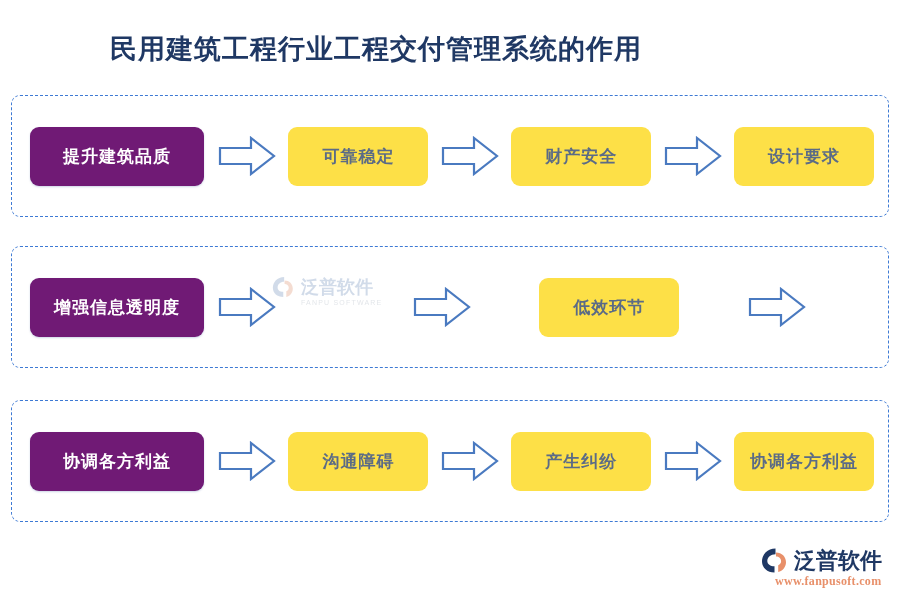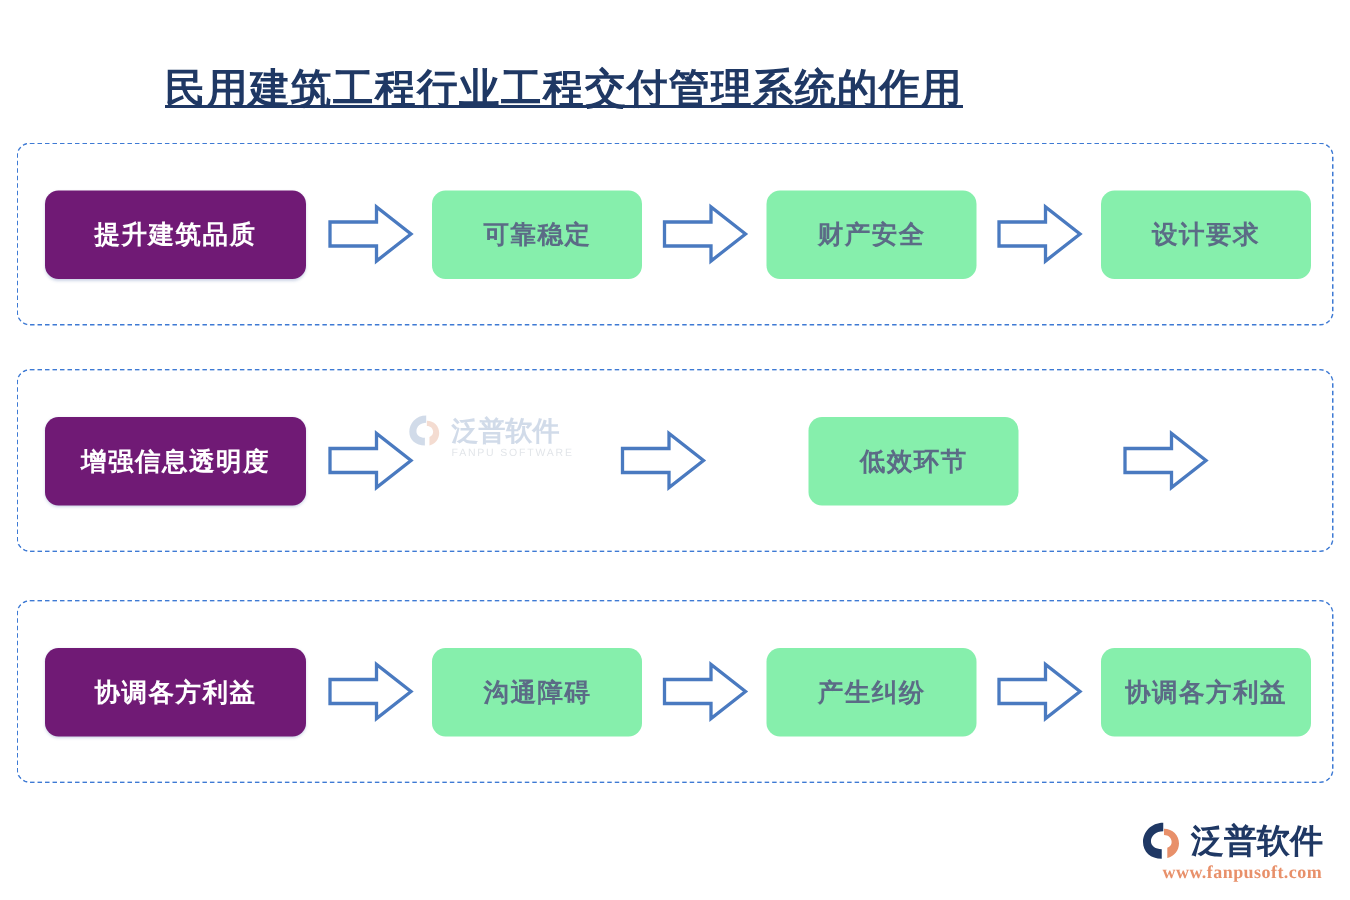--- a/index.html
+++ b/index.html
@@ -19,31 +19,30 @@
     position: relative;
     width: 900px;
     height: 600px;
     box-sizing: border-box;
   }
 
   
   .title {
     position: absolute;
     left: 0;
-    top: 42px;
+    top: 32px;
     width: 752px;
     text-align: center;
     font-size: 27px;
     font-weight: bold;
     color: #1f3864;
     letter-spacing: 1px;
     line-height: 34px;
     white-space: nowrap;
     font-family: "Liberation Serif", "DejaVu Serif", serif;
-    text-decoration: underline;
   }
 
   
   .row-band {
     position: absolute;
     left: 11px;
     width: 878px;
     height: 122px;
     box-sizing: border-box;
     border: 1.6px dashed #3e7ad4;
@@ -82,21 +81,21 @@
   }
   .node.primary {
     width: 174px;
     background: #701a75;
     color: #ffffff;
     font-weight: bold;
     box-shadow: 0 1px 2px rgba(60,90,160,0.25);
   }
   .node.secondary {
     width: 140px;
-    background: #86efac;
+    background: #fde047;
     color: #5b6b86;
     font-weight: bold;
   }
 
   
   .arrow {
     width: 58px;
     height: 42px;
     flex: 0 0 auto;
     display: flex;

